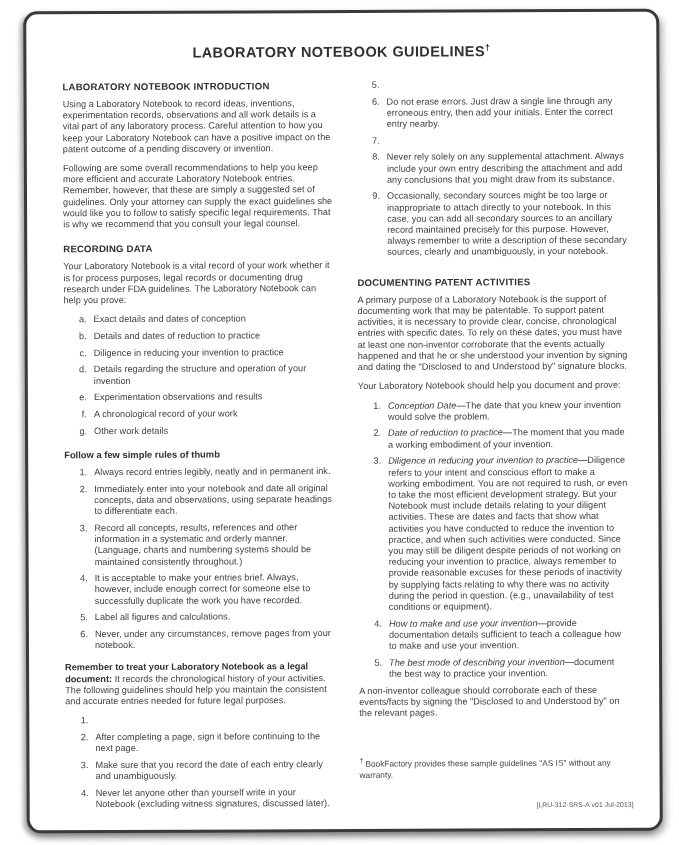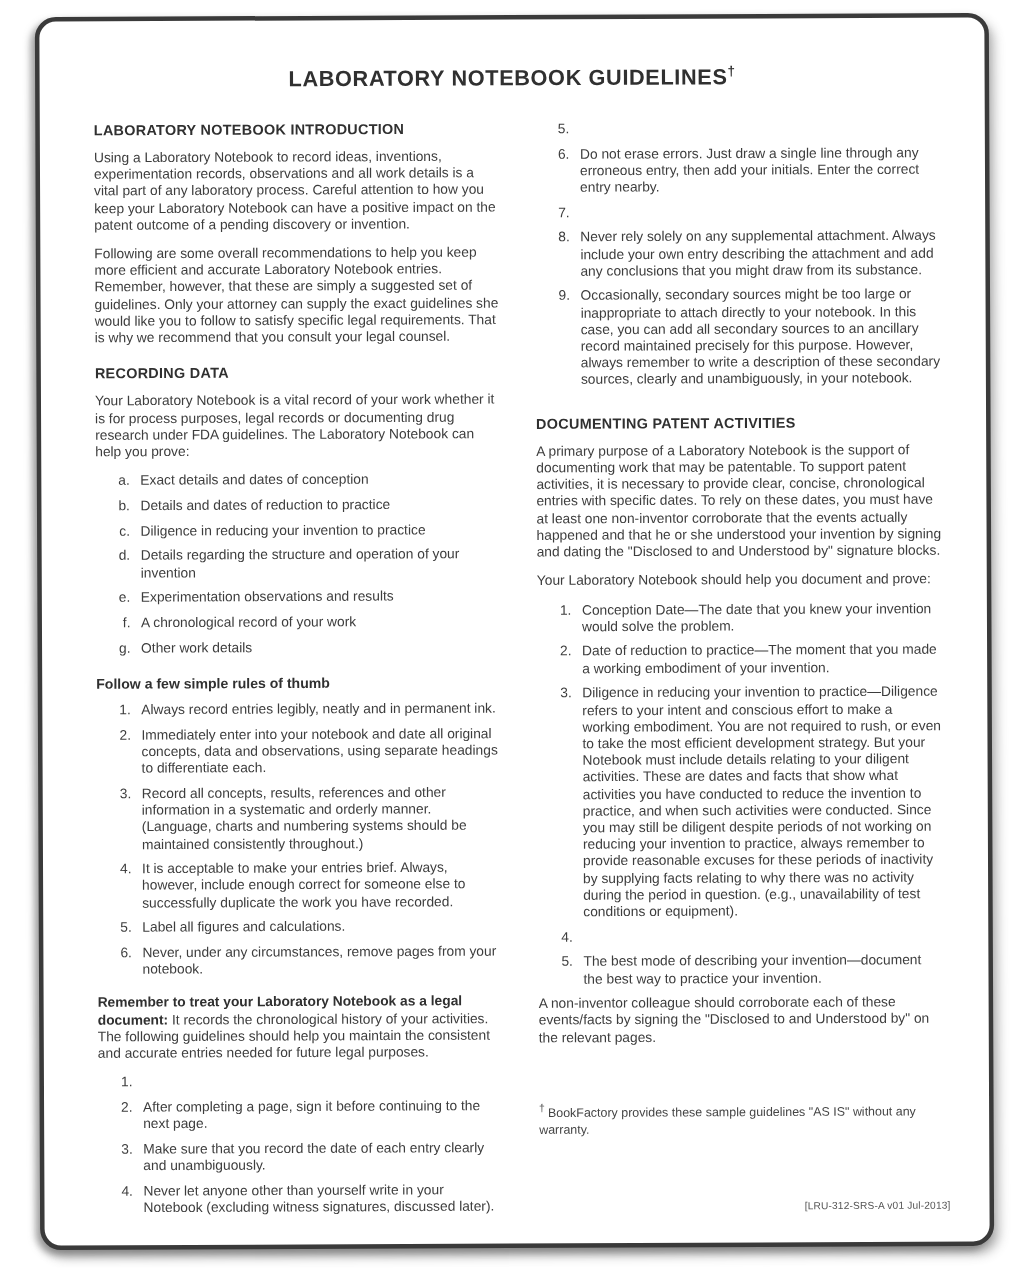--- a/index.html
+++ b/index.html
@@ -29,21 +29,21 @@
     font-weight:bold; font-size:9.6px; color:#303030;
     margin:13px 0 7px 0; letter-spacing:.2px;
   }
   .h.first { margin-top:0; }
   .sub { font-weight:bold; font-size:9.4px; color:#303030; margin:12px 0 7px 0; }
   p { margin:0 0 8px 0; }
   .lead b { color:#303030; }
   .li { display:flex; margin:0 0 5.5px 0; padding-left:8px; }
   .li .n { flex:0 0 15px; text-align:right; margin-right:7px; }
   .li .t { flex:1; }
-  .it { }
+  .it { font-style:italic; }
   .footnote { margin-top:36px; font-size:8.3px; color:#454545; }
   .footnote sup { font-size:7px; margin-right:2px; }
   .doc-code {
     position:absolute; right:26px; bottom:20px;
     font-size:6.8px; color:#555; letter-spacing:.1px;
   }
 </style>
 </head>
 <body>
 
@@ -170,20 +170,21 @@
       <div class="li">
           <span class="n">2.</span>
           <span class="t"><span class="it">Date of reduction to practice</span><span>—The moment that you made a working embodiment of your invention.</span></span>
         </div>
       <div class="li">
           <span class="n">3.</span>
           <span class="t"><span class="it">Diligence in reducing your invention to practice</span><span>—Diligence refers to your intent and conscious effort to make a working embodiment. You are not required to rush, or even to take the most efficient development strategy. But your Notebook must include details relating to your diligent activities. These are dates and facts that show what activities you have conducted to reduce the invention to practice, and when such activities were conducted. Since you may still be diligent despite periods of not working on reducing your invention to practice, always remember to provide reasonable excuses for these periods of inactivity by supplying facts relating to why there was no activity during the period in question. (e.g., unavailability of test conditions or equipment).</span></span>
         </div>
       <div class="li">
           <span class="n">4.</span>
+          <span class="t"><span class="it">How to make and use your invention</span><span>—provide documentation details sufficient to teach a colleague how to make and use your invention.</span></span>
         </div>
       <div class="li">
           <span class="n">5.</span>
           <span class="t"><span class="it">The best mode of describing your invention</span><span>—document the best way to practice your invention.</span></span>
         </div>
 
       <p>A non-inventor colleague should corroborate each of these events/facts by signing the "Disclosed to and Understood by" on the relevant pages.</p>
 
       <div class="footnote"><sup>†</sup><span>BookFactory provides these sample guidelines "AS IS" without any warranty.</span></div>
 

